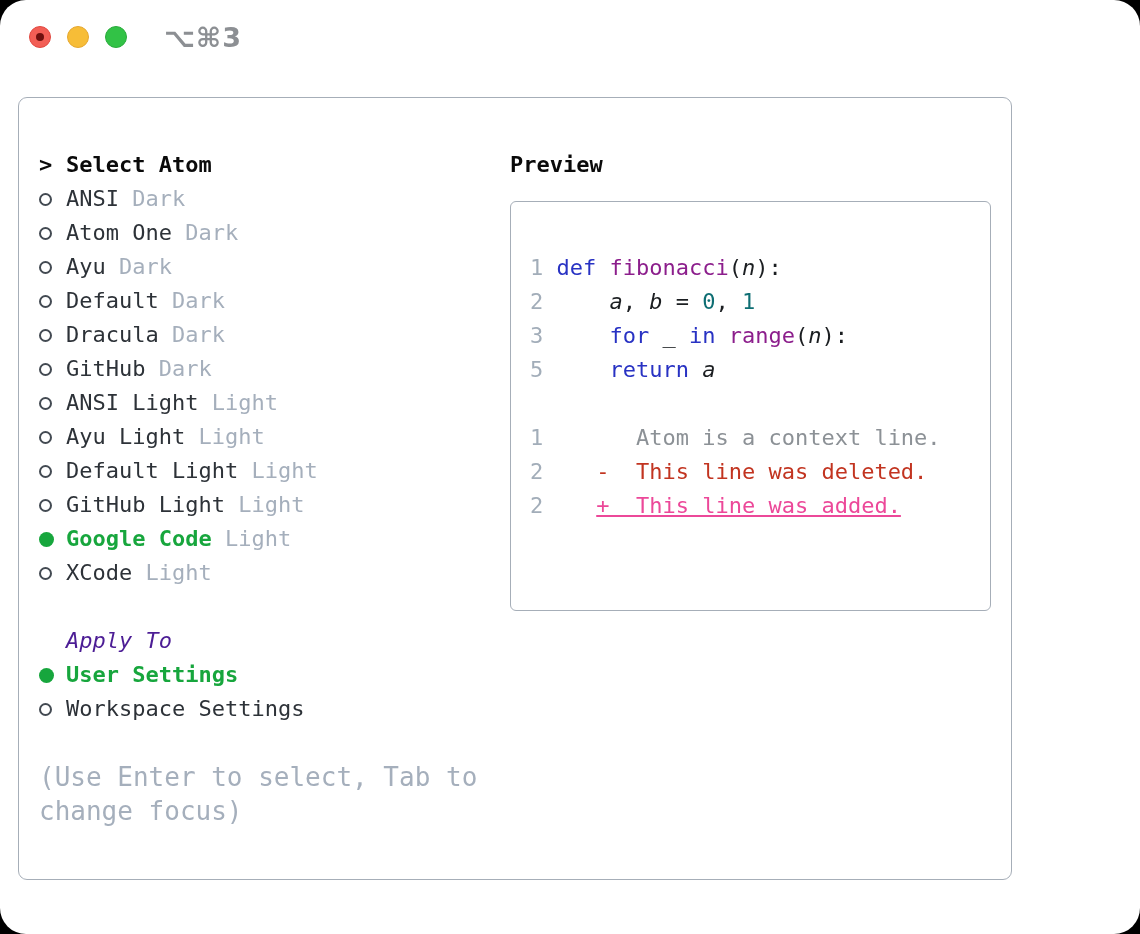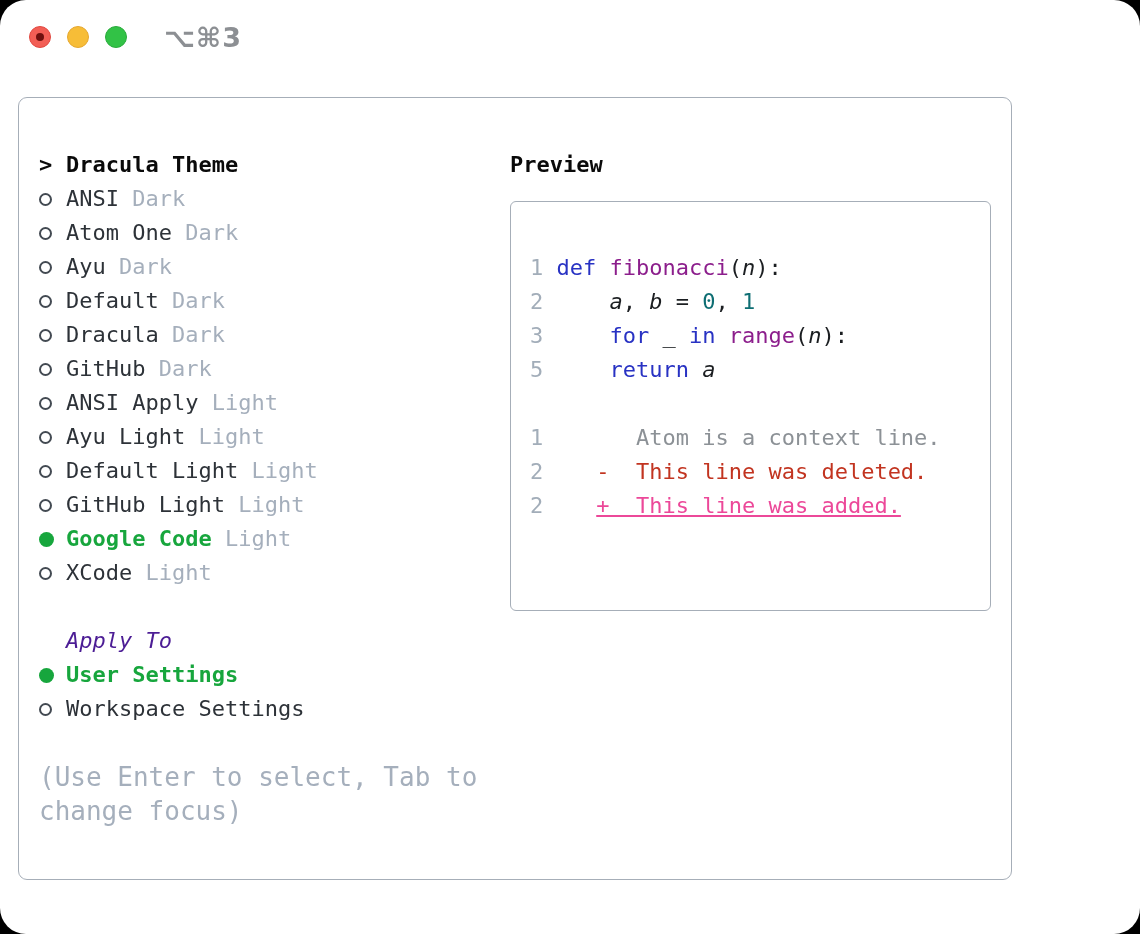--- a/index.html
+++ b/index.html
@@ -79,31 +79,31 @@
     <div class="light light-min"></div>
     <div class="light light-max"></div>
     <div class="win-title">⌥⌘3</div>
   </div>
 
   <div class="panel">
 
     <div class="left-col">
       <div class="row">
         <span class="cursor">&gt;</span>
-        <span class="hdr">Dracula Theme</span>
+        <span class="hdr">Select Atom</span>
       </div>
 
       <div id="theme-items">
           <div class="row theme-item"><span class="bullet-col"><span class="radio"></span></span><span class="item-name">ANSI</span><span class="item-variant"> Dark</span></div>
           <div class="row theme-item"><span class="bullet-col"><span class="radio"></span></span><span class="item-name">Atom One</span><span class="item-variant"> Dark</span></div>
           <div class="row theme-item"><span class="bullet-col"><span class="radio"></span></span><span class="item-name">Ayu</span><span class="item-variant"> Dark</span></div>
           <div class="row theme-item"><span class="bullet-col"><span class="radio"></span></span><span class="item-name">Default</span><span class="item-variant"> Dark</span></div>
           <div class="row theme-item"><span class="bullet-col"><span class="radio"></span></span><span class="item-name">Dracula</span><span class="item-variant"> Dark</span></div>
           <div class="row theme-item"><span class="bullet-col"><span class="radio"></span></span><span class="item-name">GitHub</span><span class="item-variant"> Dark</span></div>
-          <div class="row theme-item"><span class="bullet-col"><span class="radio"></span></span><span class="item-name">ANSI Apply</span><span class="item-variant"> Light</span></div>
+          <div class="row theme-item"><span class="bullet-col"><span class="radio"></span></span><span class="item-name">ANSI Light</span><span class="item-variant"> Light</span></div>
           <div class="row theme-item"><span class="bullet-col"><span class="radio"></span></span><span class="item-name">Ayu Light</span><span class="item-variant"> Light</span></div>
           <div class="row theme-item"><span class="bullet-col"><span class="radio"></span></span><span class="item-name">Default Light</span><span class="item-variant"> Light</span></div>
           <div class="row theme-item"><span class="bullet-col"><span class="radio"></span></span><span class="item-name">GitHub Light</span><span class="item-variant"> Light</span></div>
           <div class="row theme-item selected"><span class="bullet-col"><span class="radio on"></span></span><span class="item-name" style="color: rgb(23, 166, 61);">Google Code</span><span class="item-variant"> Light</span></div>
           <div class="row theme-item"><span class="bullet-col"><span class="radio"></span></span><span class="item-name">XCode</span><span class="item-variant"> Light</span></div>
         </div>
 
       <div class="spacer"></div>
 
       <div class="row apply-hdr">Apply To</div>

